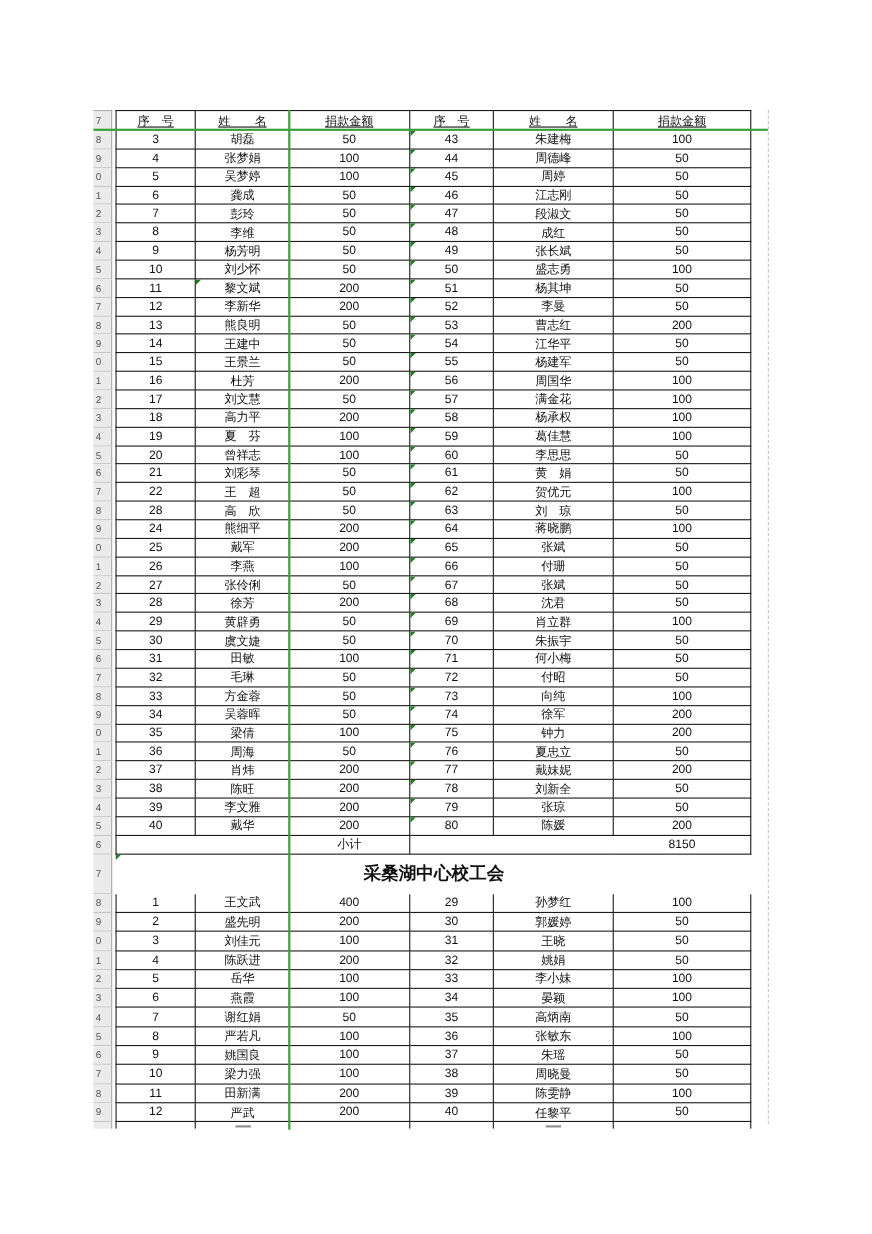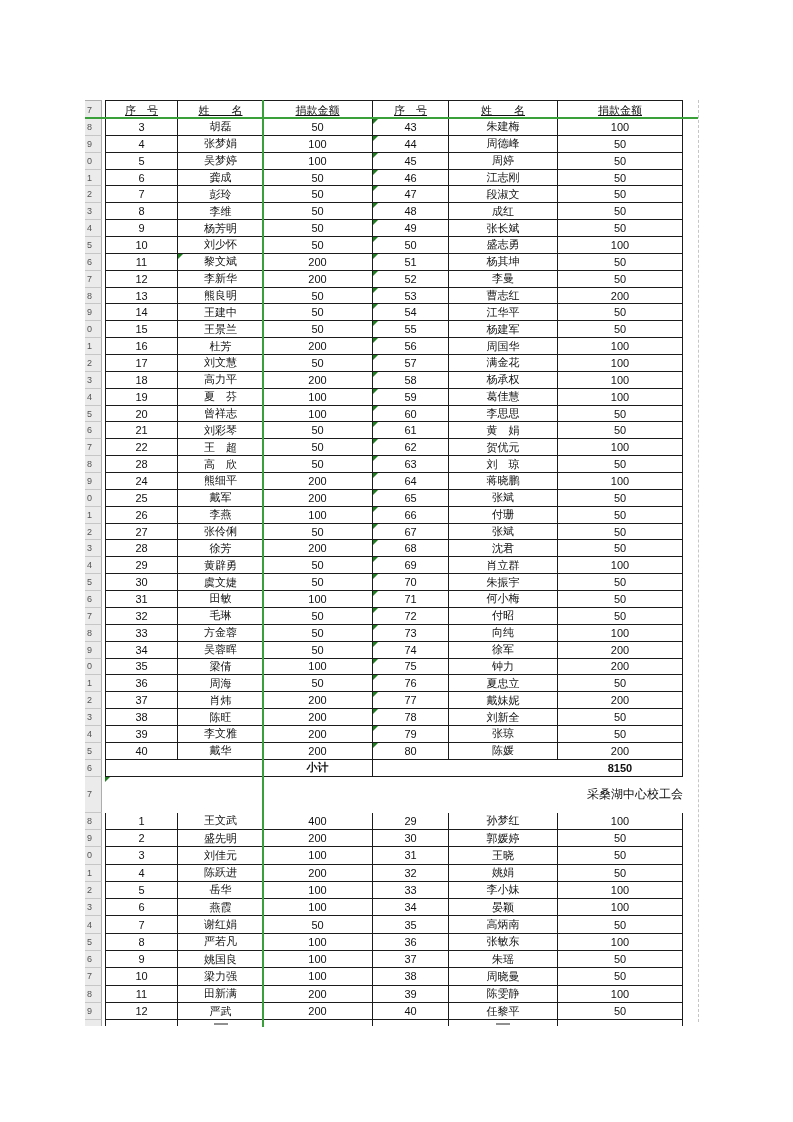--- a/index.html
+++ b/index.html
@@ -33,24 +33,24 @@
   .hrow .cell{border-top:1px solid #1b1b1b;border-bottom:none;text-decoration:underline;}
   .rpartial .cell{border-bottom:none;}
   .c1{width:73px;border-left:1px solid #1b1b1b;}
   .c2{width:85px;border-right:none;}
   .c3{width:110px;}
   .c4{width:76px;}
   .c5{width:109px;}
   .c6{width:125px;}
   .m12{width:158px;border-left:1px solid #1b1b1b;border-right:none;}
   .m45{width:185px;border-right:none;}
-  .b{font-weight:bold;}
+  .b{font-weight:normal;}
   .tcell{
-    width:578px;border:none;justify-content:flex-end;padding-left:1px;
-    font-weight:normal;font-size:12px;
+    width:578px;border:none;justify-content:center;padding-left:1px;
+    font-weight:bold;font-size:16px;
   }
   .tri{
     position:absolute;top:0;left:0;width:0;height:0;
     border-top:5px solid #1e7d1e;border-right:5px solid transparent;
   }
   .vgreen{position:absolute;left:177px;top:0;width:2px;height:927px;background:#3aa03a;z-index:2;}
   .hgreen{position:absolute;left:0;top:17px;width:613px;height:2px;background:#3aa03a;z-index:3;}
   .pbreak{position:absolute;left:613px;top:0;height:922px;width:0;border-left:1px dashed #c5c5c5;}
   .smudge{width:14px;height:2px;background:#909090;margin-top:2px;}
 </style>

